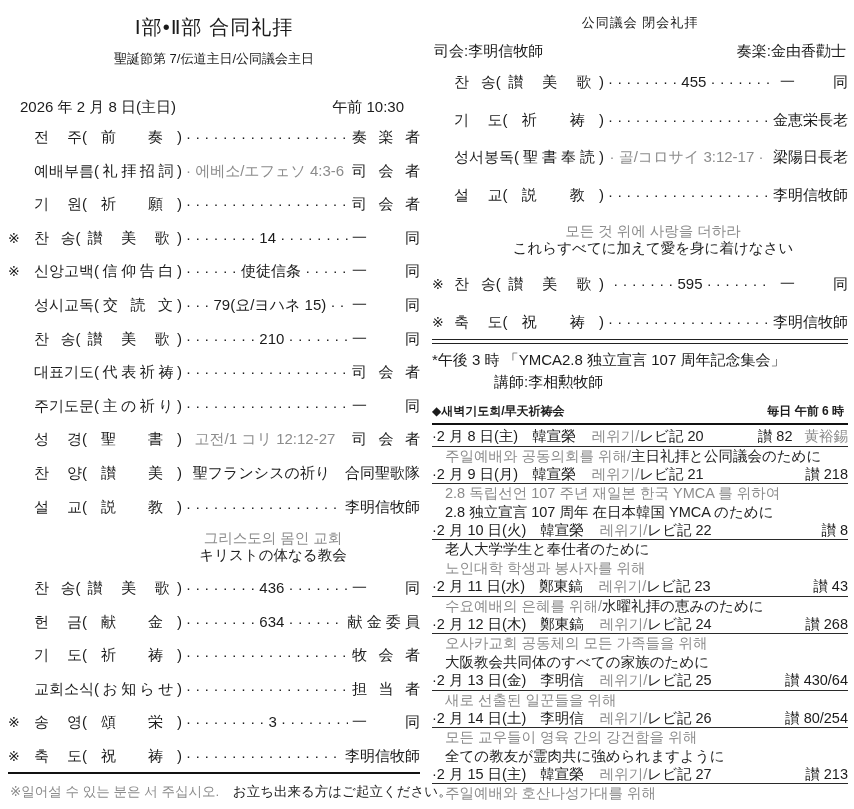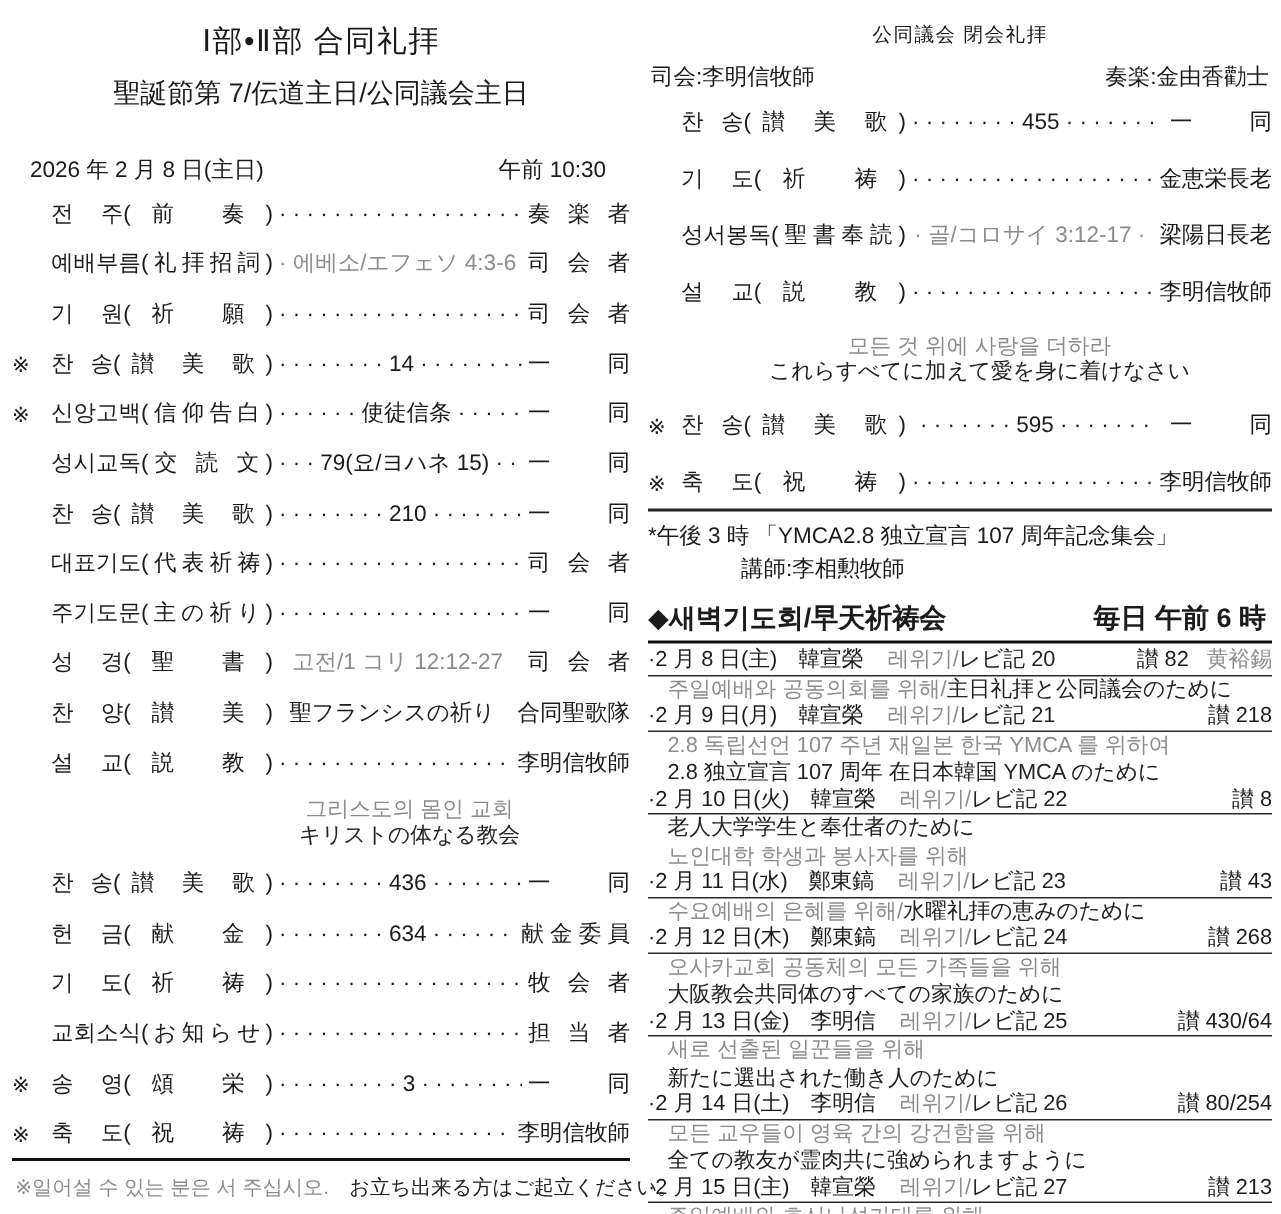--- a/index.html
+++ b/index.html
@@ -8,21 +8,21 @@
     color:#1b1b1b;
     font-family:"Liberation Sans","DejaVu Sans",sans-serif;
   }
   .page{display:flex;width:704px;height:809px;box-sizing:border-box;padding:8px 4px 0 6px;}
   .col{display:flex;flex-direction:column;box-sizing:border-box;}
   .col-left{width:416px;padding:0 2px 6px 2px;}
   .col-gap{width:8px;flex:none;}
   .col-right{width:420px;padding:0 2px;}
 
   .title{ text-align:center;font-size:20px;letter-spacing:1px;margin-top:6px;white-space:nowrap;}
-  .subtitle{text-align:center;font-size:18px;margin-top:9px;white-space:nowrap;}
+  .subtitle{text-align:center;font-size:13px;margin-top:9px;white-space:nowrap;}
   .daterow{display:flex;justify-content:space-between;font-size:15px;margin-top:30px;padding:0 16px 0 12px;}
 
   .rows{flex:1;display:flex;flex-direction:column;justify-content:space-between;margin-top:10px;margin-bottom:4px;}
   .wrow{display:flex;align-items:flex-start;font-size:15px;line-height:20px;}
   .mark{width:26px;flex:none;font-size:14px;}
   .lbl{width:148px;flex:none;text-align:justify;text-align-last:justify;white-space:nowrap;}
   .mid{flex:1;text-align:center;overflow:hidden;white-space:nowrap;padding:0 4px;}
   .gray{color:#8c8c8c;}
   .who{flex:none;min-width:68px;margin-left:4px;text-align:justify;text-align-last:justify;}
   .mid span:empty,.who:empty{display:none;}
@@ -39,21 +39,21 @@
 
   .leaders{display:flex;justify-content:space-between;font-size:15px;margin-top:10px;padding:0 2px;}
 
   .r-rows{height:260px;flex:none;display:flex;flex-direction:column;justify-content:space-between;margin-top:11px;}
 
   .dbl-rule{height:3px;border-top:1.2px solid #222;border-bottom:1.2px solid #222;margin-top:7px;}
   .notice{font-size:15px;margin-top:7px;white-space:nowrap;}
   .notice-2{padding-left:62px;margin-top:3px;}
 
   .dawn-header{display:flex;justify-content:space-between;align-items:flex-end;
-    font-weight:bold;font-size:18px;border-bottom:2px solid #111;
+    font-weight:bold;font-size:12px;border-bottom:2px solid #111;
     padding:1px 4px 3px 0;margin-top:10px;}
   .entries{flex:1;display:flex;flex-direction:column;justify-content:space-between;margin-top:3px;padding-bottom:6px;}
   .eline{display:flex;align-items:center;font-size:14.5px;line-height:16.5px;
     border-bottom:1.5px solid #2a2a2a;padding-bottom:1px;}
   .e-date{flex:none;white-space:nowrap;}
   .e-leader{margin-left:14px;white-space:nowrap;}
   .e-reading{margin-left:16px;white-space:nowrap;}
   .e-hymn{margin-left:auto;white-space:nowrap;}
   .e-extra{margin-left:12px;color:#8c8c8c;white-space:nowrap;}
   .e-extra:empty{display:none;margin:0;}
@@ -309,21 +309,20 @@
         <div class="pline"><span class="ja">大阪教会共同体のすべての家族のために</span></div>
       </div>
       <div class="entry">
         <div class="eline">
             <span class="e-date">·2 月 13 日(金)</span>
             <span class="e-leader">李明信</span>
             <span class="e-reading"><span class="ko">레위기/</span><span class="ja">レビ記 25</span></span>
             <span class="e-hymn">讃 430/64</span>
           </div>
         <div class="pline"><span class="ko">새로 선출된 일꾼들을 위해</span></div>
-        <div class="pline"><span class="ja">新たに選出された働き人のために</span></div>
       </div>
       <div class="entry">
         <div class="eline">
             <span class="e-date">·2 月 14 日(土)</span>
             <span class="e-leader">李明信</span>
             <span class="e-reading"><span class="ko">레위기/</span><span class="ja">レビ記 26</span></span>
             <span class="e-hymn">讃 80/254</span>
           </div>
         <div class="pline"><span class="ko">모든 교우들이 영육 간의 강건함을 위해</span></div>
         <div class="pline"><span class="ja">全ての教友が霊肉共に強められますように</span></div>

